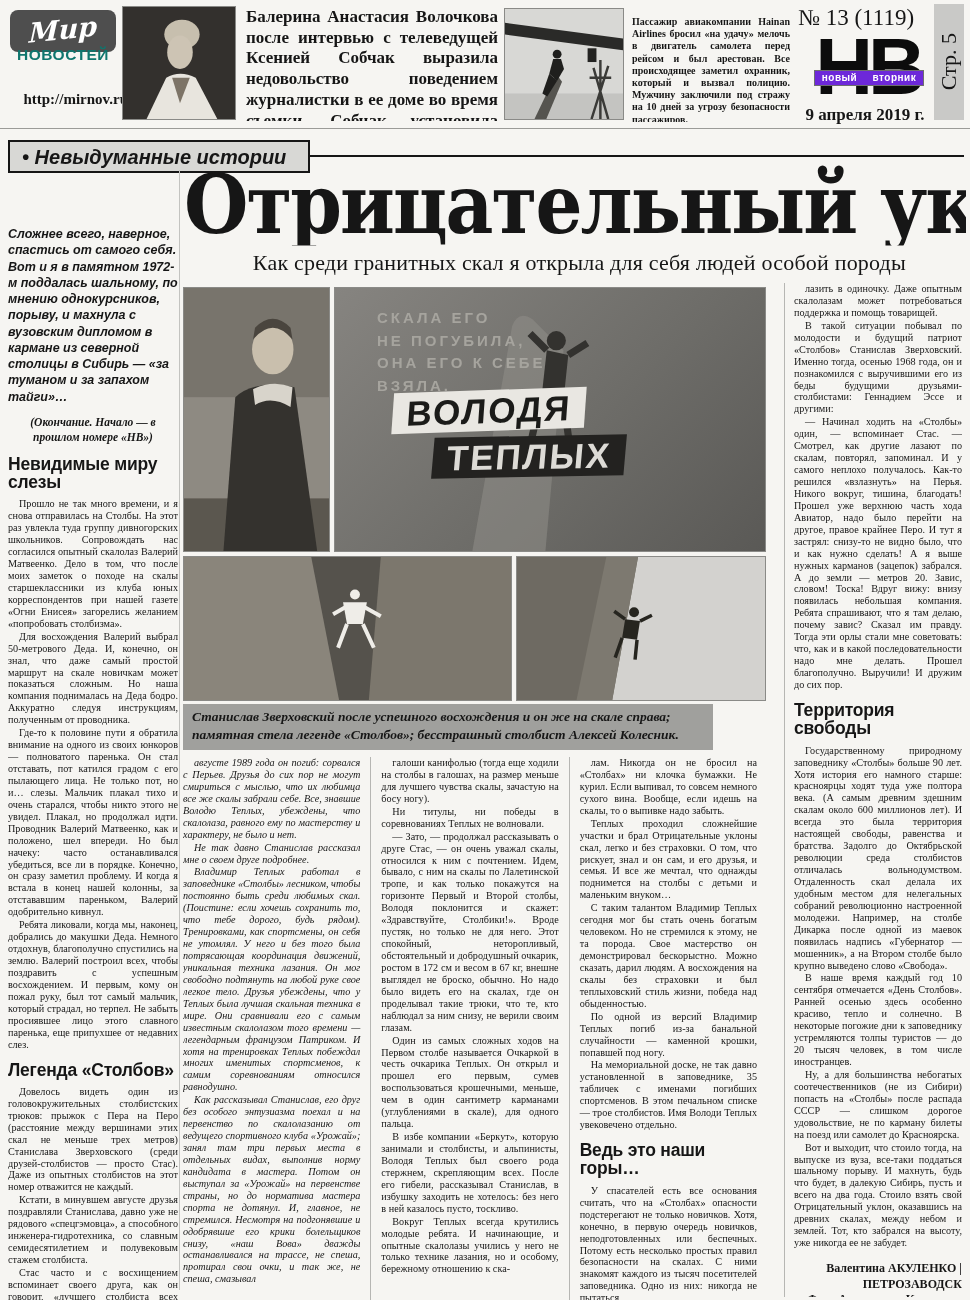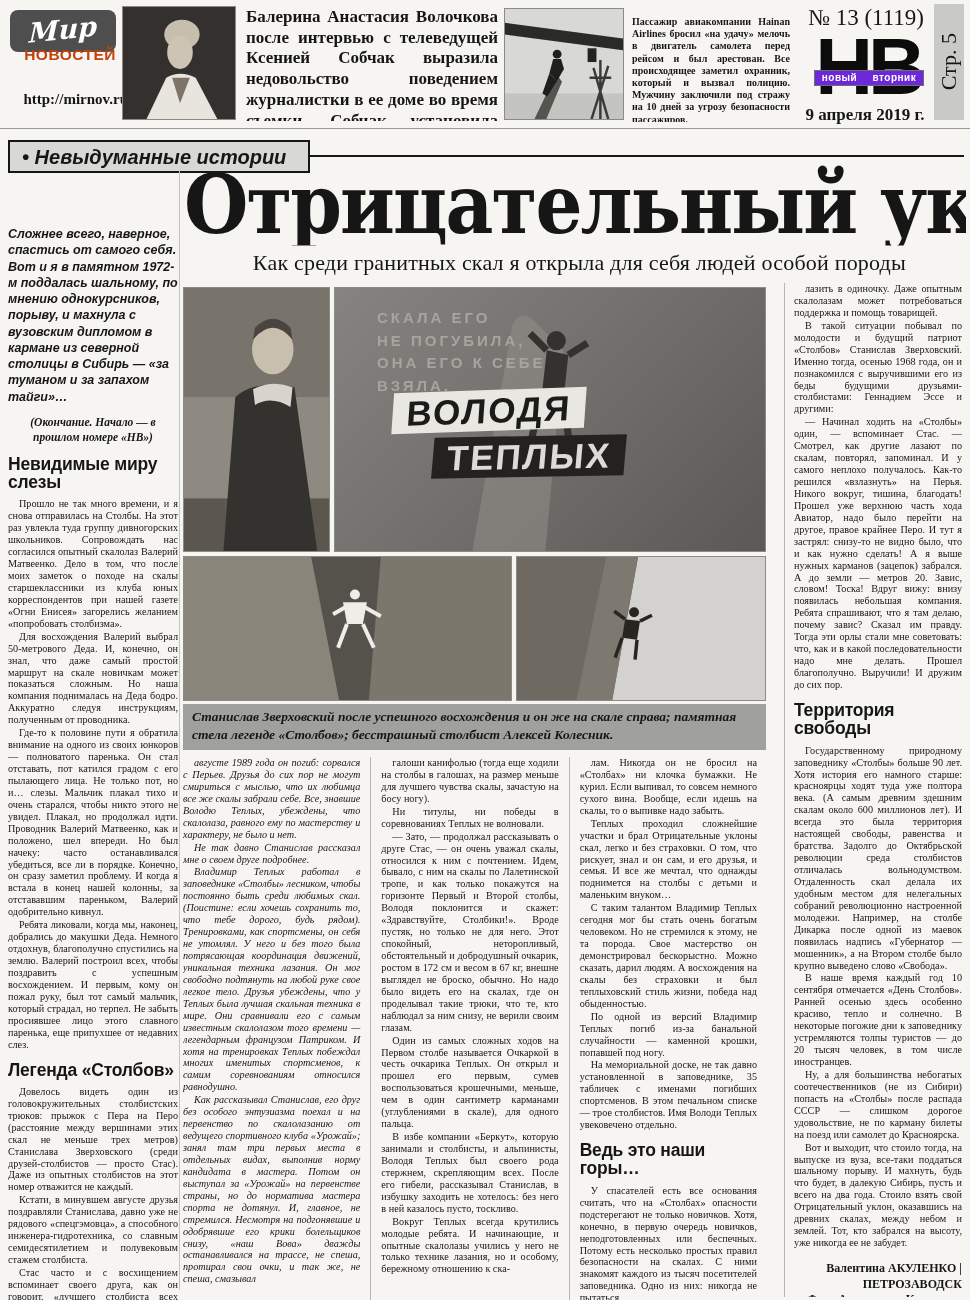--- a/index.html
+++ b/index.html
@@ -4,35 +4,35 @@
 <style>
   html,body { margin:0; padding:0; background:#e9e8e5; }
   .page { position:relative; width:970px; height:1300px; margin:0 auto; background:#f6f5f2;
           font-family:"Liberation Serif", serif; color:#161616; overflow:hidden; }
 
   
   .logo { position:absolute; left:10px; top:10px; width:106px; height:66px; }
   .logo-top { height:42px; background:#4e4e4e; border-radius:8px; color:#fff; text-align:center; }
   .logo-top span { display:inline-block; font:italic 700 27px/40px "DejaVu Serif", serif;
                    transform:rotate(-6deg) skewX(-8deg); }
-  .logo-bottom { margin-top:-6px; text-align:right; font:900 15.5px/18px "Liberation Sans", sans-serif;
-                 letter-spacing:0.5px; color:#c2410c; }
+  .logo-bottom { margin-top:-6px; text-align:center; font:900 15.5px/18px "Liberation Sans", sans-serif;
+                 letter-spacing:0.5px; color:#0f766e; }
   .site-url { position:absolute; left:8px; top:92px; width:120px; font:700 15px/1 "Liberation Serif", serif;text-align:right; }
 
   .ph { position:absolute; border:1px solid #8a8a87; overflow:hidden; background:#cfcfcc; box-sizing:border-box; }
   .ph svg { display:block; width:100%; height:100%; }
 
   .ph-ballerina { left:122px; top:6px; width:114px; height:114px; }
   .ph-plane     { left:504px; top:8px;  width:120px; height:112px; }
 
   .brief { position:absolute; font-weight:700; text-align:justify; overflow:hidden; margin:0; }
   .brief-left  { left:246px; top:7px;  width:252px; height:114px; font-size:17px; line-height:1.22; }
   .brief-right { left:632px; top:16px; width:158px; height:106px; font-size:10px;   line-height:1.22; }
 
-  .issue { position:absolute; left:798px; top:6px; width:136px; text-align:center;
+  .issue { position:absolute; left:798px; top:6px; width:136px; 
            font:400 23px/1 "Liberation Serif", serif; }
   .nb-logo { position:absolute; left:812px; top:30px; width:112px; height:74px; text-align:center; }
   .nb-letters { font:900 80px/0.92 "Liberation Sans", sans-serif; letter-spacing:-5px; color:#0c0c0c; }
   .nb-band { position:absolute; left:2px; top:40px; width:108px; height:14px; background:#6d28d9;
              border:1px solid #6e6e6e; color:#fff; font:700 10px/13px "Liberation Sans", sans-serif;
              letter-spacing:0.5px; word-spacing:12px; text-align:center; }
   .issue-date { position:absolute; left:792px; top:106px; width:146px; text-align:center;
                 font:700 17px/1 "Liberation Serif", serif; }
   .page-tab { position:absolute; left:934px; top:4px; width:30px; height:116px; background:#c9c9c7;
               display:flex; align-items:center; justify-content:center; }
@@ -73,21 +73,21 @@
                font:900 35px/1 "Liberation Sans", sans-serif; letter-spacing:2px;
                transform:skewX(-6deg) rotate(-2deg); }
   .mem-name2 { position:absolute; left:98px; top:148px; background:#232220; color:#dddbd6; padding:3px 14px;
                font:900 35px/1 "Liberation Sans", sans-serif; letter-spacing:2px;
                transform:skewX(-6deg) rotate(-1deg); }
   .mem-etch { position:absolute; right:14px; top:12px; width:150px; height:220px; }
 
   .ph-climb1 { left:183px; top:556px; width:329px; height:145px; }
   .ph-climb2 { left:516px; top:556px; width:250px; height:145px; }
 
-  .caption { position:absolute; left:183px; top:704px; width:583px; height:46px; box-sizing:border-box;
+  .caption { position:absolute; left:183px; top:704px; width:530px; height:46px; box-sizing:border-box;
              background:#a0a09d; padding:4px 9px; font:italic 700 13.5px/1.3 "Liberation Serif", serif; }
 
   .mid-cols { position:absolute; left:183px; top:757px; width:584px; height:543px; display:flex; overflow:hidden; }
   .mid-col { flex:1 1 0; padding:0 10px; overflow:hidden; }
   .mid-col:first-child { padding-left:0;font-style:italic; }
   .mid-col + .mid-col { border-left:1px solid #b6b6b3; }
 
   .right-col { position:absolute; left:784px; top:283px; width:178px; height:1014px; box-sizing:border-box;
                border-left:1px solid #b6b6b3; padding-left:9px; overflow:hidden; }
   .byline { margin-top:12px; }

